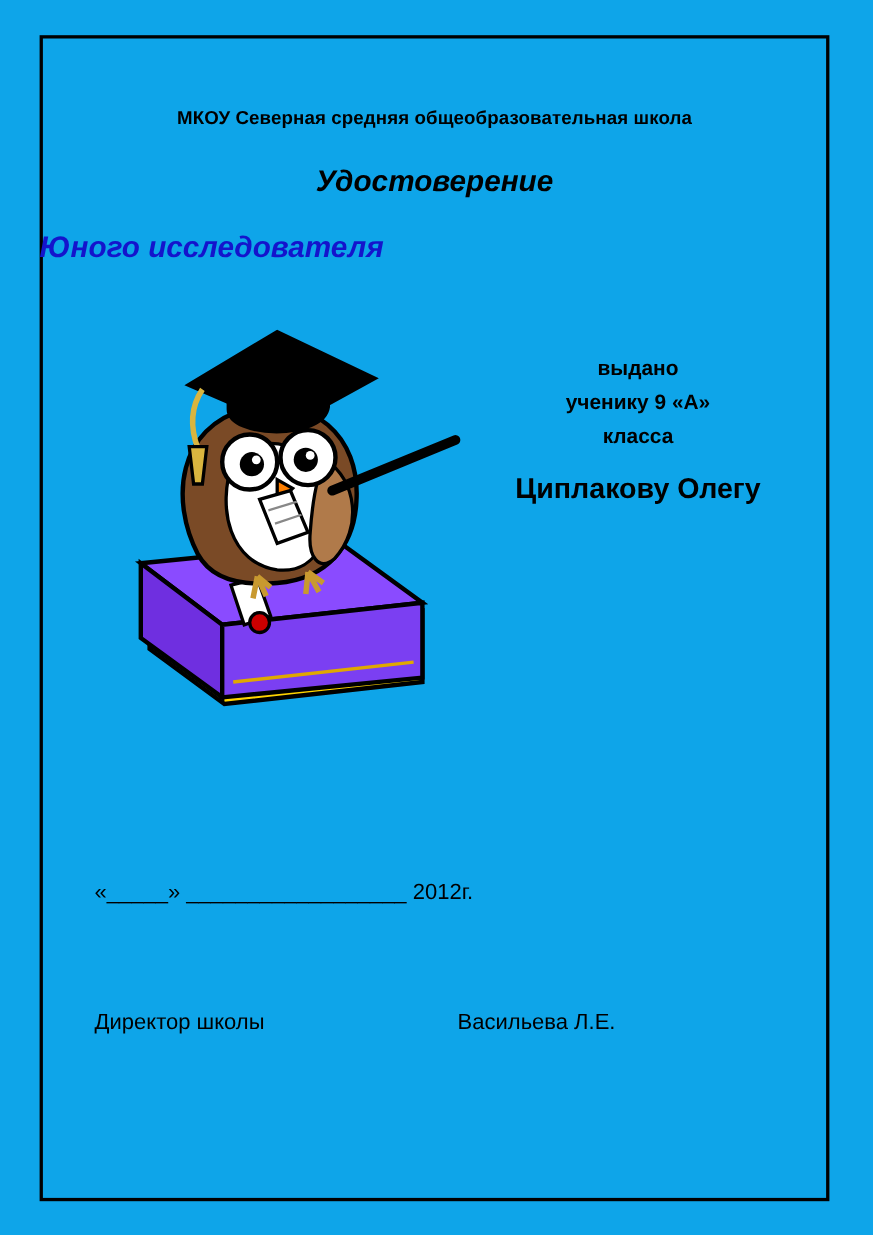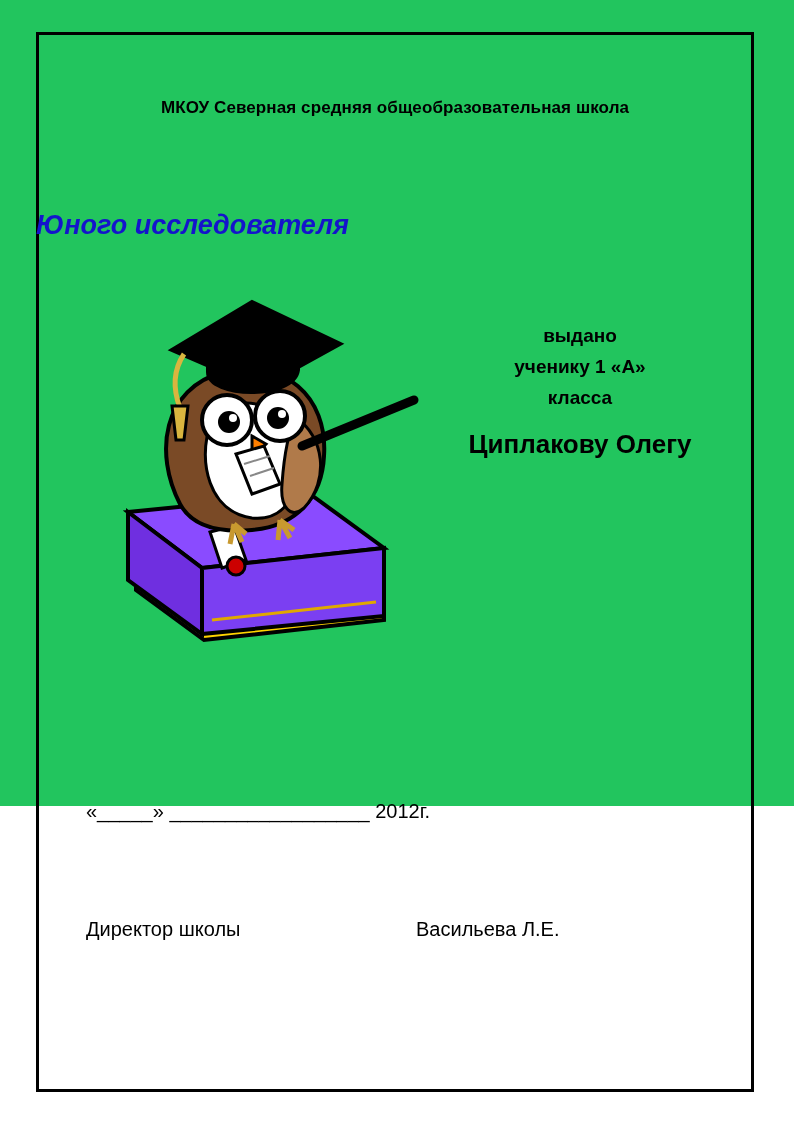--- a/index.html
+++ b/index.html
@@ -10,22 +10,22 @@
   body {
     width: 794px;
     height: 1123px;
     font-family: "Liberation Sans", sans-serif;
     color: #000000;
     overflow: hidden;
   }
   .page {
     position: relative;
     width: 794px;
-    height: 806px;
-    background: #22c55e;
+    height: 1123px;
+    background: #0ea5e9;
   }
   .border-frame {
     position: absolute;
     left: 36px;
     top: 32px;
     width: 718px;
     height: 1060px;
     border: 3px solid #000000;
     box-sizing: border-box;
   }
@@ -110,20 +110,21 @@
 </style>
 </head>
 <body>
 
 <div class="page">
 
   <div class="border-frame"></div>
 
   <div class="school-line">МКОУ Северная средняя общеобразовательная школа</div>
 
+  <div class="title-1">Удостоверение</div>
   <div class="title-2">Юного исследователя</div>
 
   <div class="owl-art">
     <svg viewBox="0 0 340 400" width="340" height="400" xmlns="http://www.w3.org/2000/svg">
 
       <g>
 
         <path d="M52 250 L232 236 L300 286 L300 352 L120 372 L52 322 Z" fill="#ffd400" stroke="#000" stroke-width="4"></path>
 
         <path d="M44 244 L226 226 L300 280 L118 300 Z" fill="#8a4bff" stroke="#000" stroke-width="4"></path>
@@ -181,21 +182,21 @@
       </g>
 
       <g>
         <path d="M218 178 L330 132" stroke="#000000" stroke-width="9" stroke-linecap="round"></path>
       </g>
     </svg>
   </div>
 
   <div class="award-block">
     <div class="award-line">выдано</div>
-    <div class="award-line">ученику   1 «А»</div>
+    <div class="award-line">ученику   9 «А»</div>
     <div class="award-line">класса</div>
     <div class="recipient">Циплакову Олегу</div>
   </div>
 
   <div class="date-line">«_____» __________________ 2012г.</div>
 
   <div class="signature-row">
     <div class="sig-title">Директор школы</div>
     <div class="sig-name">Васильева Л.Е.</div>
   </div>

